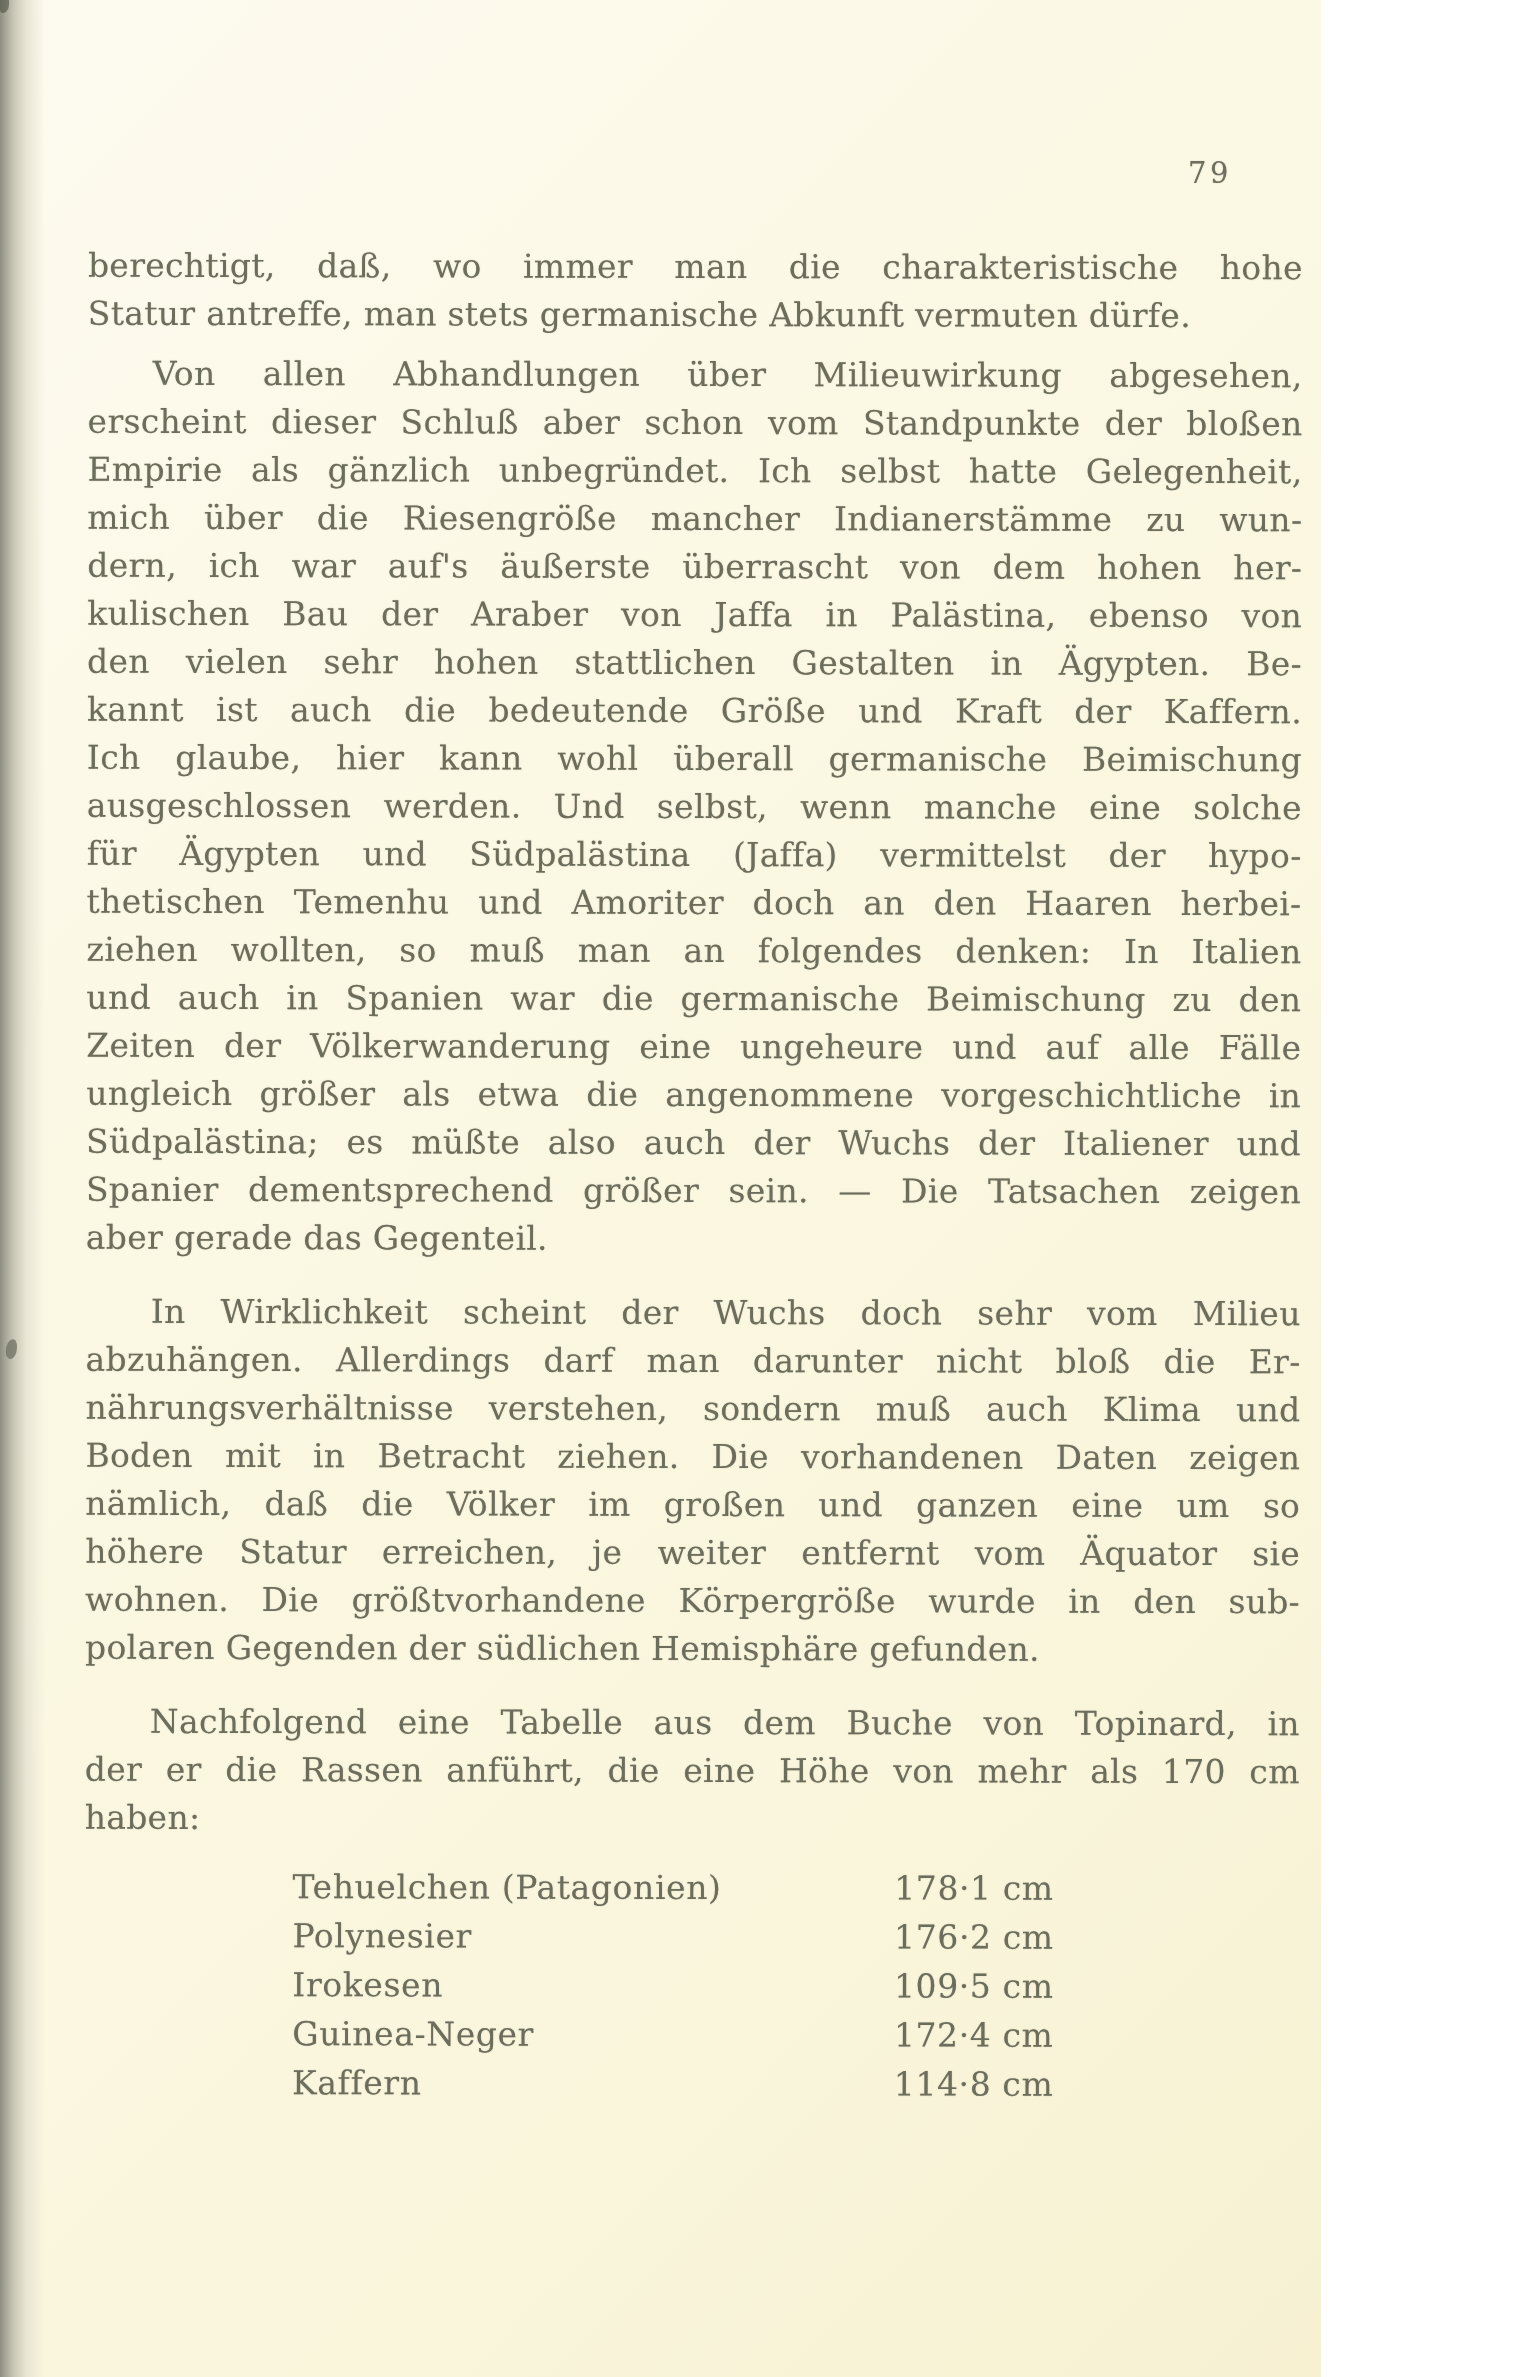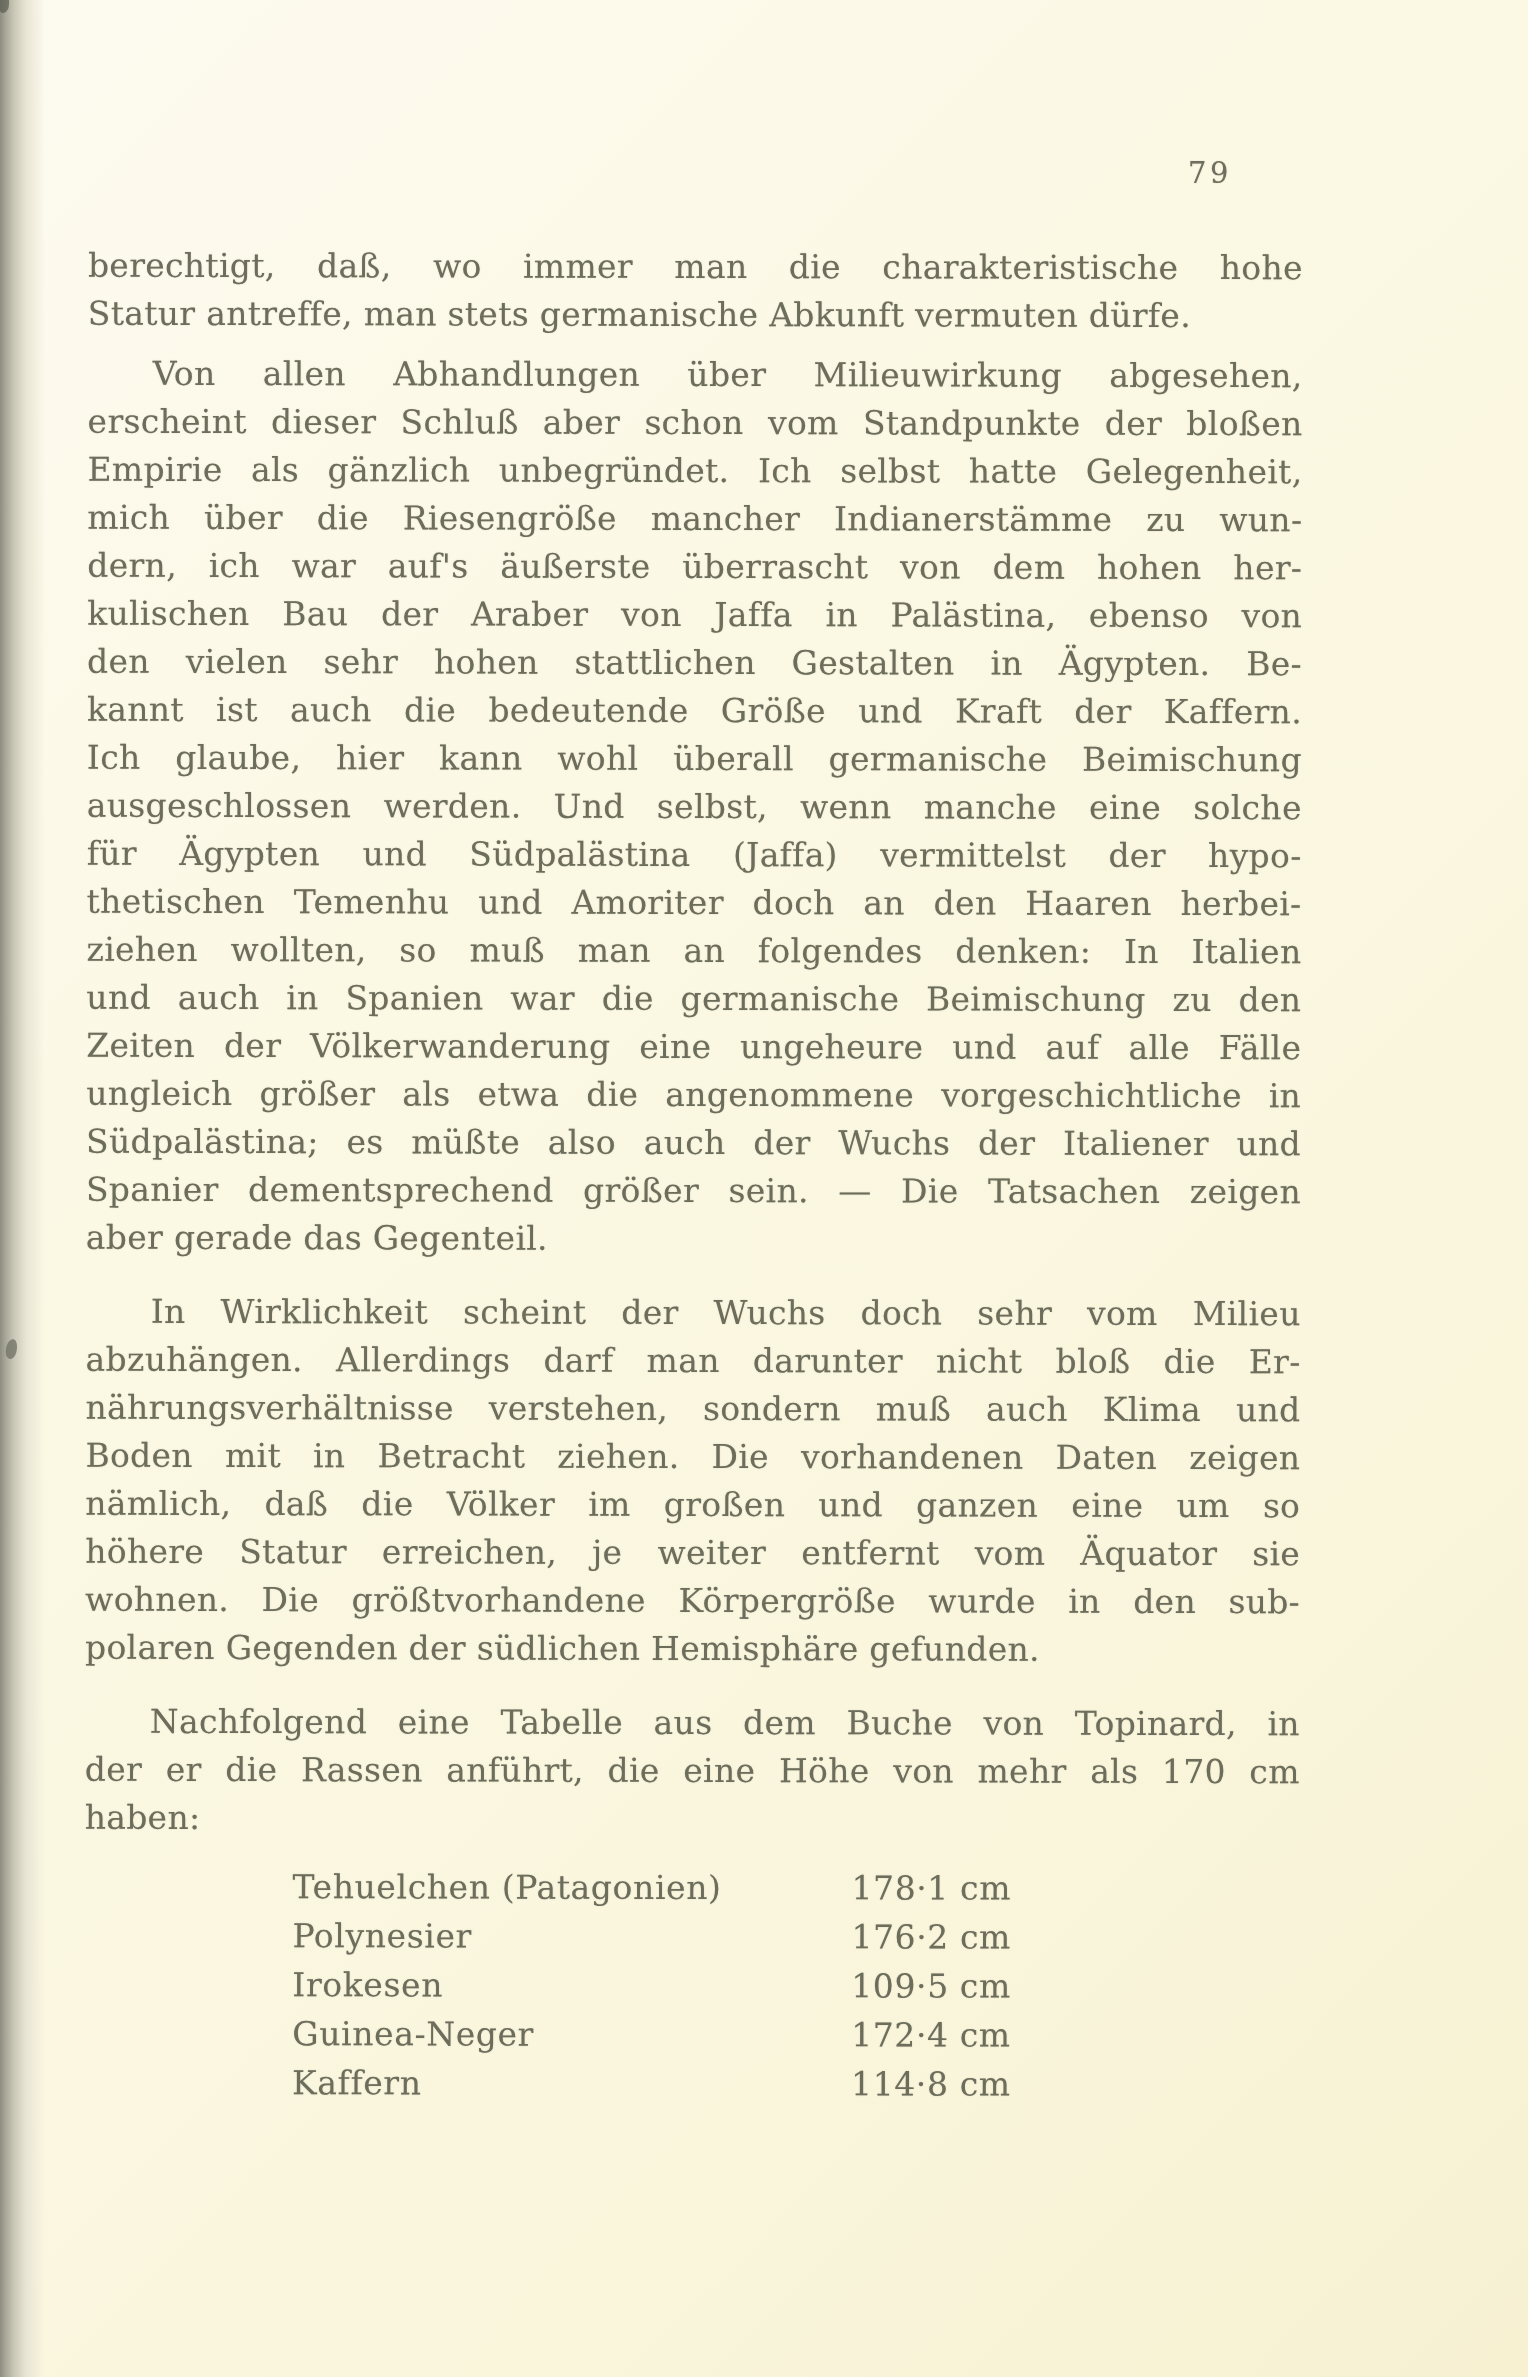--- a/index.html
+++ b/index.html
@@ -3,21 +3,21 @@
 <meta charset="utf-8">
 <style>
   html,body{margin:0;padding:0;}
   body{
     width:1534px;height:2377px;
     font-family:"DejaVu Serif","Liberation Serif",serif;
     overflow:hidden;
   }
   .page{
     position:relative;
-    width:1528px;height:2377px;
+    width:1321px;height:2377px;
     background:
       linear-gradient(to right, #8e8e80 0px, #a9a899 5.8px, #c9c7b6 14px, #e9e5d4 26px, rgba(252,249,229,0) 45px),
       linear-gradient(135deg, #fdfbf0 0%, #fbf8e4 35%, #faf6dd 70%, #f7f1d2 100%);
   }
   .corner-mark{
     position:absolute;left:0px;top:0px;width:9.3px;height:13px;
     background:#55554a;opacity:.65;border-radius:0 0 70% 30%;
   }
   .ink-speck{
     position:absolute;left:5.8px;top:1339px;width:10.5px;height:20px;
@@ -55,21 +55,21 @@
   .stature-table{
     margin-top:20px;margin-left:208px;
     border-collapse:collapse;
   }
   .stature-table td{
     padding:0;font-size:33px;line-height:49px;
     color:#6d6d5c;letter-spacing:0.6px;
     text-shadow:0 0 1.2px rgba(109,109,92,.40);
   }
   .stature-table td.race{width:559px;}
-  .stature-table td.height{width:245px;}
+  .stature-table td.height{width:245px;text-align:center;}
 </style>
 </head>
 <body>
 
 <div class="page">
 
   <div class="corner-mark"></div>
   <div class="ink-speck"></div>
 
   <div class="page-number">79</div>

